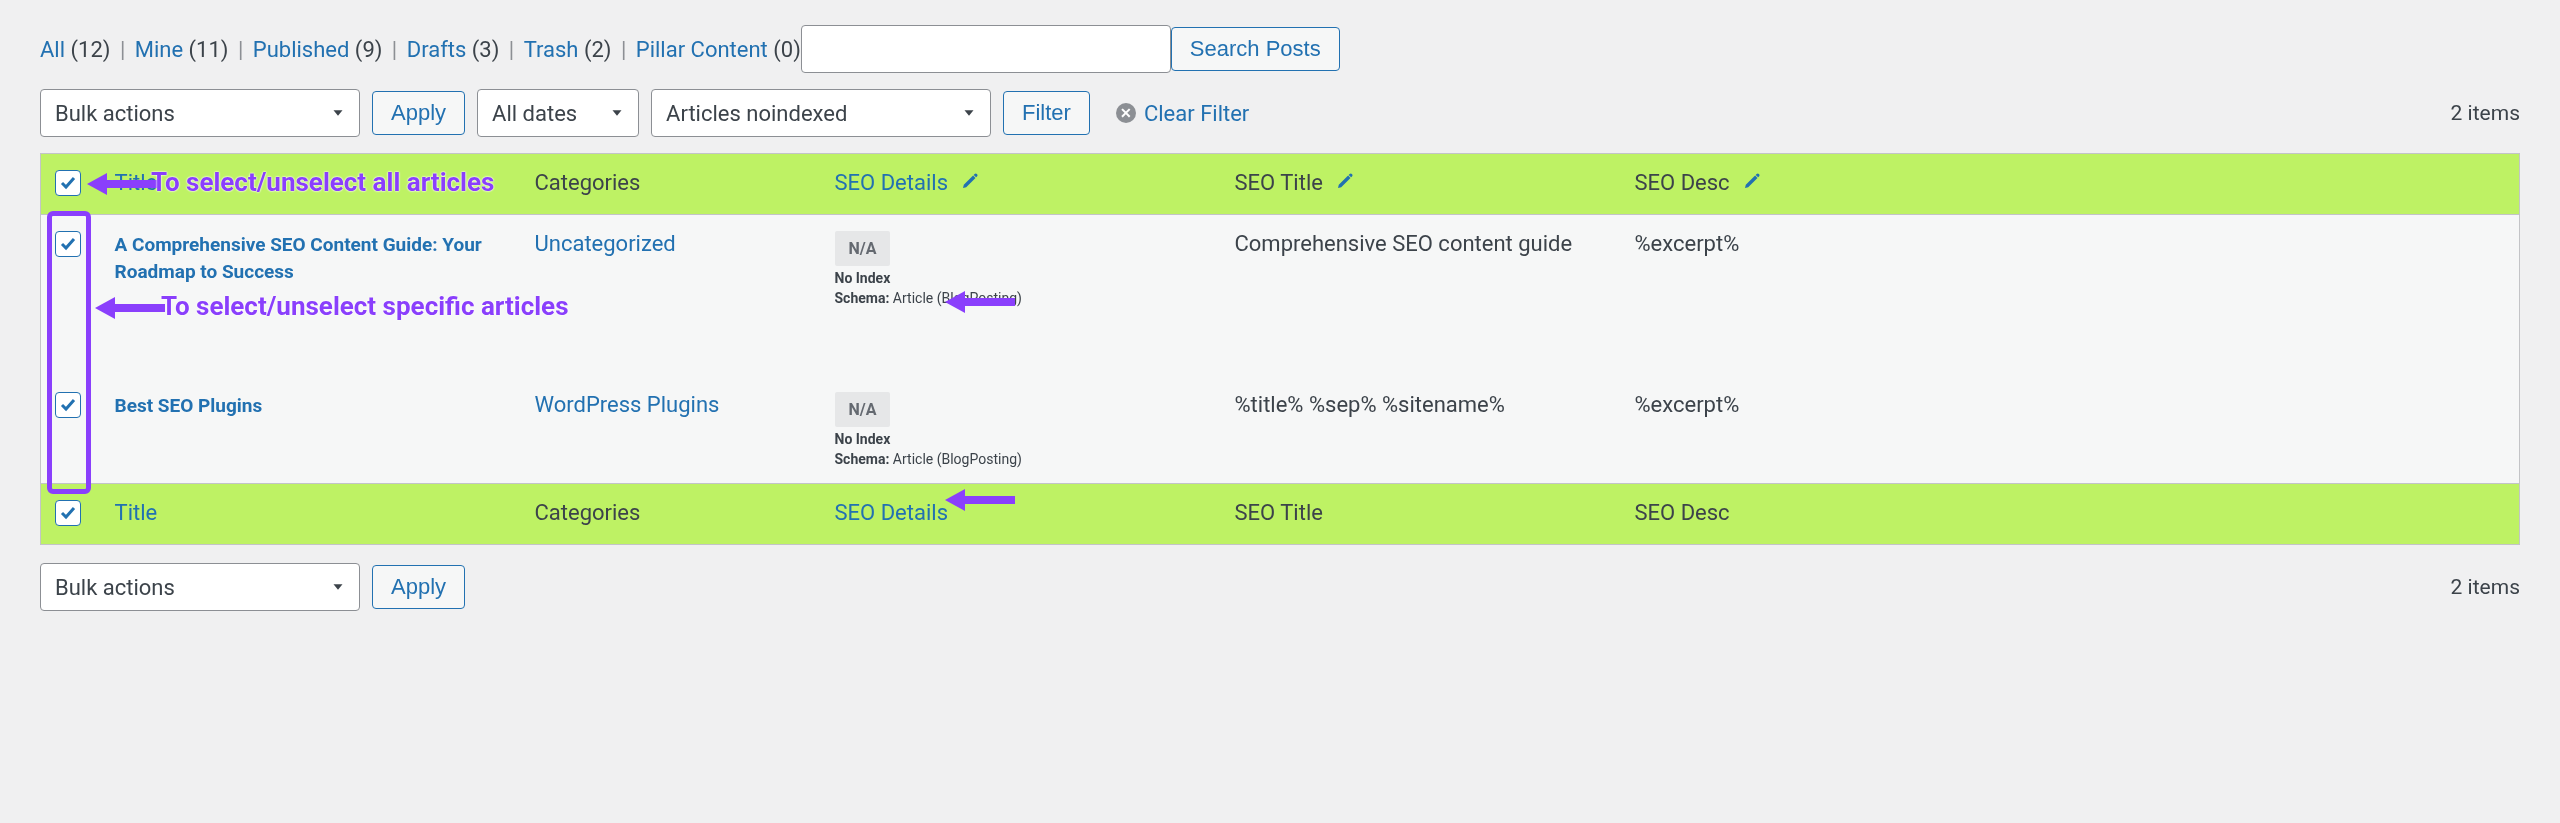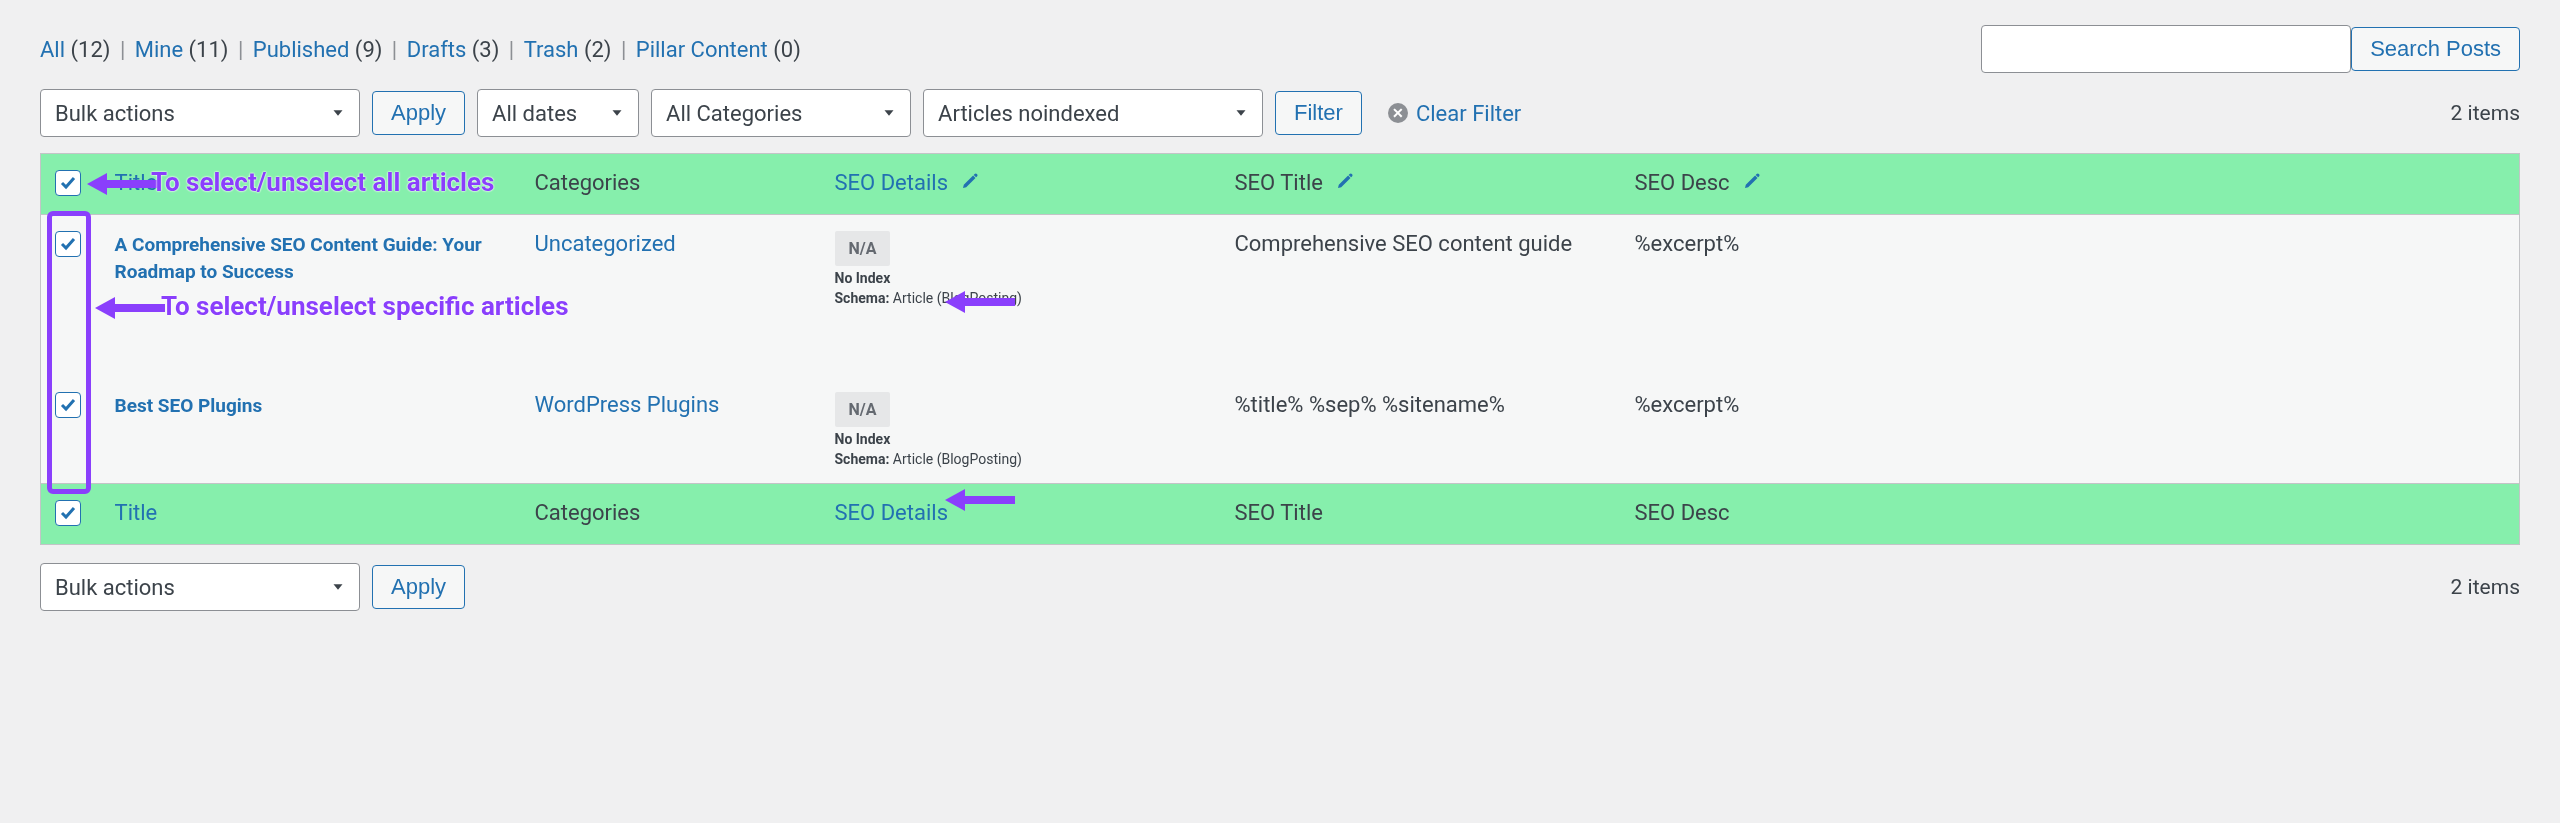--- a/index.html
+++ b/index.html
@@ -8,21 +8,21 @@
     background: #f0f0f1;
     color: #3c434a;
     font-size: 22px;
     padding: 25px 40px 30px 40px;
   }
   a { color: #2271b1; text-decoration: none; }
 
   
   .top-row {
     display: flex;
-    justify-content: space-between;
+    justify-content: flex-start;
     align-items: center;
     margin-bottom: 16px;
   }
   .status-links { font-size: 22px; }
   .status-links .sep { color: #8c8f94; margin: 0 4px; }
   .status-links .count { color: #3c434a; }
   .search-area { display: flex; align-items: center; }
   .search-input {
     width: 370px; height: 48px;
     border: 1px solid #8c8f94; border-radius: 4px;
@@ -50,21 +50,21 @@
   .dates-select { width: 162px; }
   .cat-select  { width: 260px; }
   .filter-select { width: 340px; }
   .clear-filter { display: inline-flex; align-items: center; gap: 8px; margin-left: 14px; font-size: 22px; }
   .clear-filter .xicon { width: 20px; height: 20px; border-radius: 50%; background: #8c8f94; display: inline-flex; align-items: center; justify-content: center; color: #fff; font-size: 14px; font-weight: bold; }
   .items-count { margin-left: auto; color: #3c434a; font-size: 21px; }
 
   
   .wp-table {
     width: 100%;
-    background: #86efac;
+    background: #bef264;
     border: 1px solid #c3c4c7;
     border-radius: 2px;
     border-collapse: collapse;
     table-layout: fixed;
   }
   .wp-table th, .wp-table td {
     text-align: left;
     vertical-align: top;
     padding: 16px 14px;
     font-size: 22px;
@@ -137,26 +137,20 @@
     <div class="select bulk-select">
       <span>Bulk actions</span>
       <svg class="chev" viewBox="0 0 20 20" fill="currentColor">
           <path d="M5 7l5 6 5-6z"></path>
         </svg>
     </div>
     <button class="btn-outline">Apply</button>
 
     <div class="select dates-select">
       <span>All dates</span>
-      <svg class="chev" viewBox="0 0 20 20" fill="currentColor">
-          <path d="M5 7l5 6 5-6z"></path>
-        </svg>
-    </div>
-    <div class="select cat-select">
-      <span>All Categories</span>
       <svg class="chev" viewBox="0 0 20 20" fill="currentColor">
           <path d="M5 7l5 6 5-6z"></path>
         </svg>
     </div>
     <div class="select filter-select">
       <span>Articles noindexed</span>
       <svg class="chev" viewBox="0 0 20 20" fill="currentColor">
           <path d="M5 7l5 6 5-6z"></path>
         </svg>
     </div>

